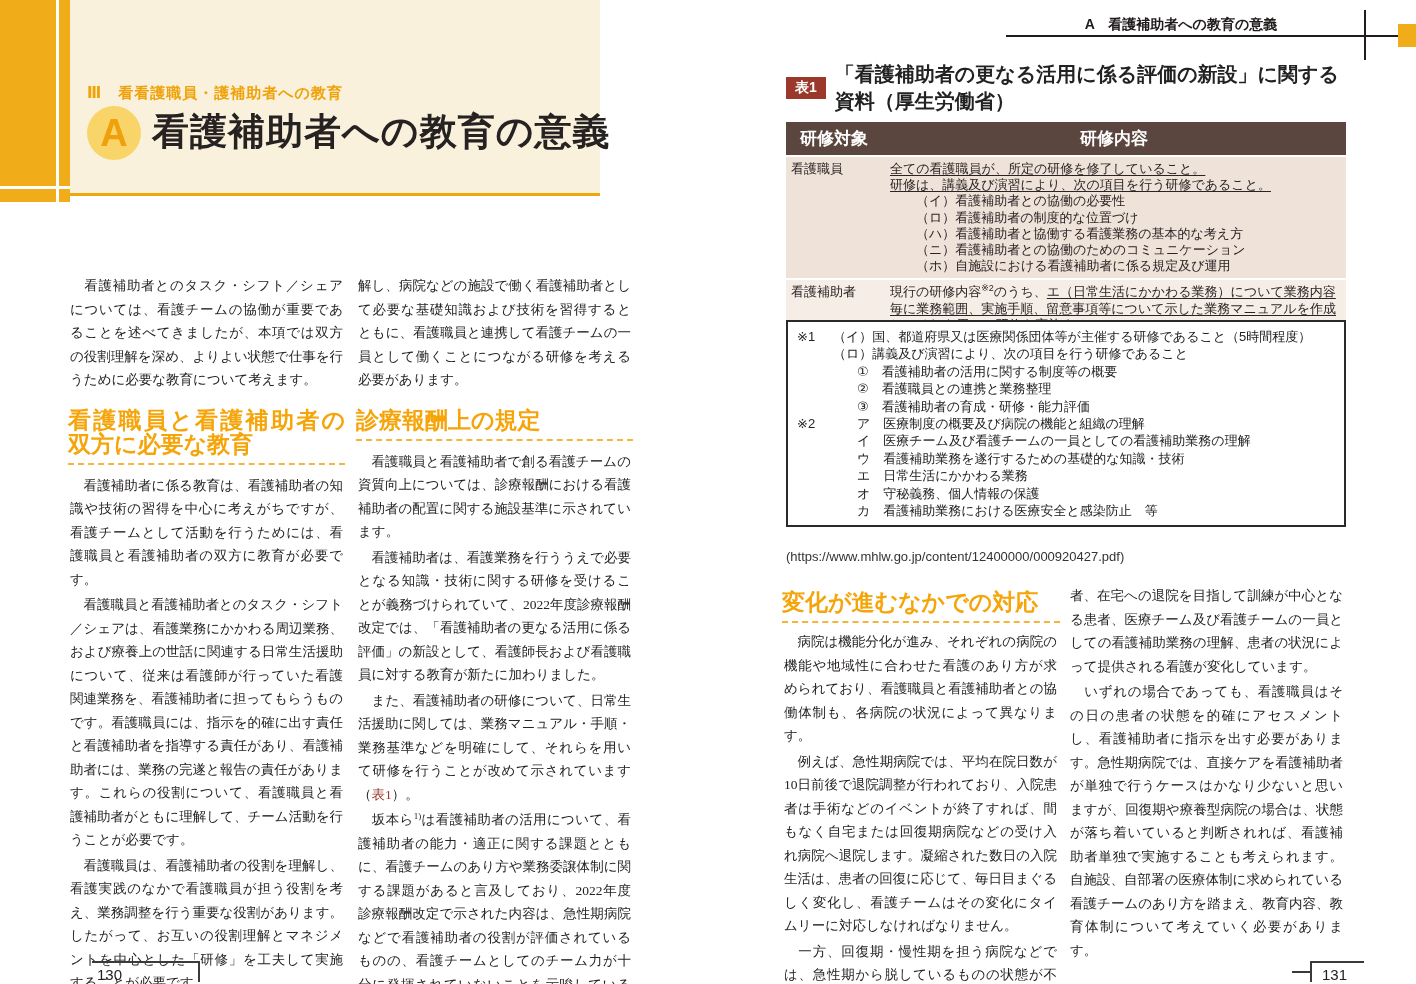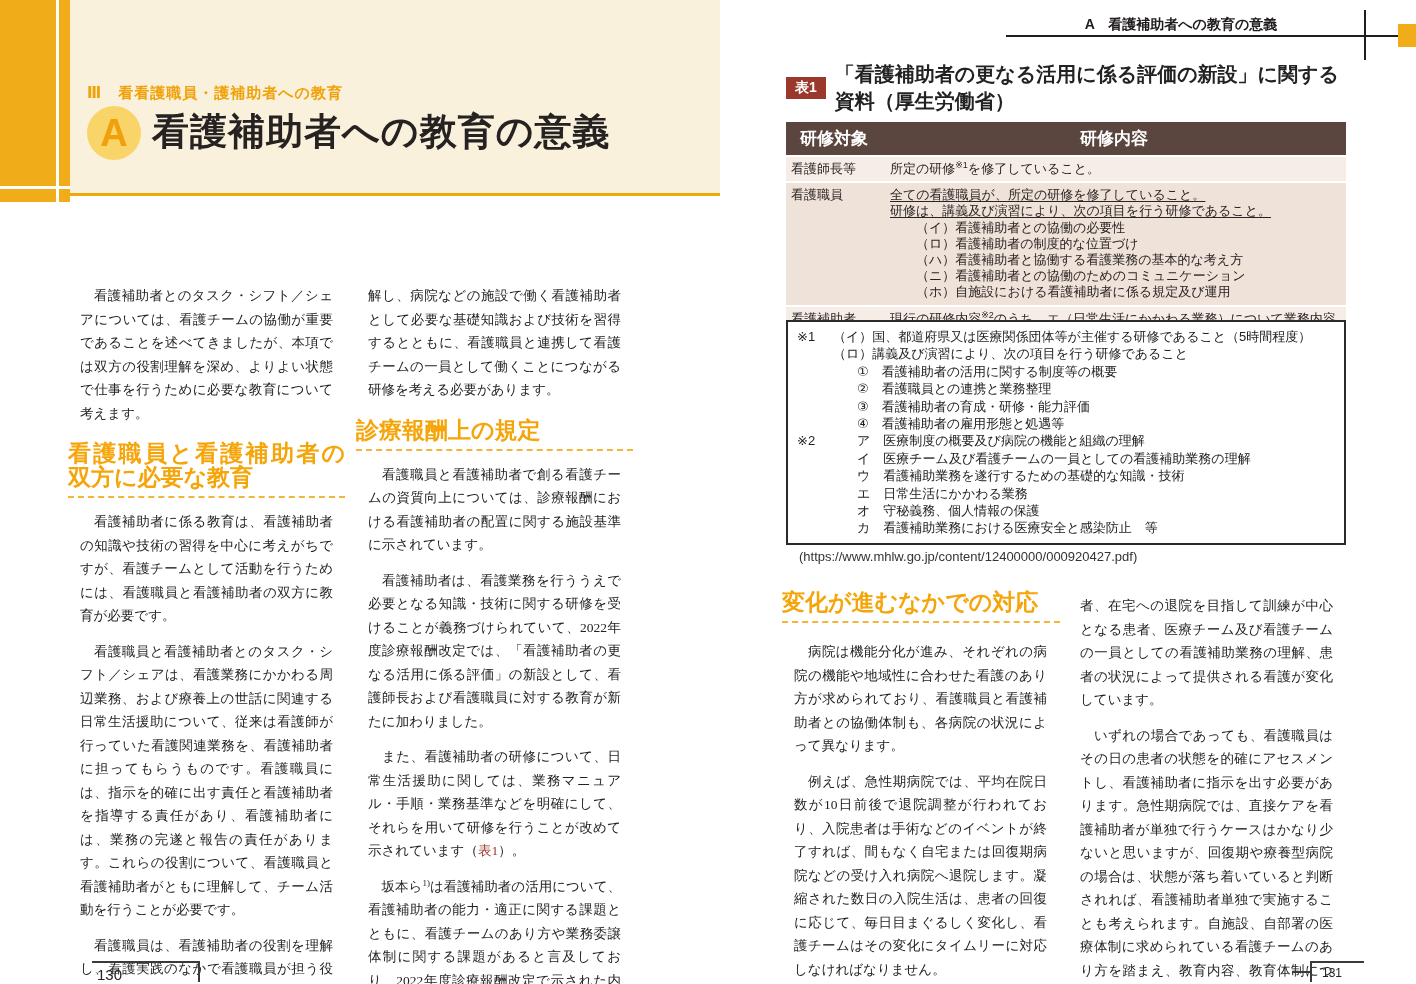--- a/index.html
+++ b/index.html
@@ -5,37 +5,37 @@
   html,body{margin:0;padding:0;}
   .spread{position:relative;width:1416px;height:984px;background:#ffffff;overflow:hidden;
           font-family:"Liberation Serif","DejaVu Serif",serif;color:#262222;}
 
   
   .deco{position:absolute;left:0;top:0;width:70px;height:202px;background:#F0AC19;}
   .deco-v{position:absolute;left:56px;top:0;width:3px;height:202px;background:#fff;}
   .deco-h{position:absolute;left:0;top:186px;width:70px;height:3px;background:#fff;}
 
   
-  .banner{position:absolute;left:70px;top:0;width:650px;height:196px;background:#F9F1DC;
+  .banner{position:absolute;left:70px;top:0;width:530px;height:196px;background:#F9F1DC;
           border-bottom:3px solid #EDA80C;box-sizing:border-box;}
   .kicker{position:absolute;left:17px;top:84px;font-family:"Liberation Sans","DejaVu Sans",sans-serif;
           font-weight:bold;font-size:15px;color:#F0A20A;letter-spacing:1px;}
   .badge{position:absolute;left:17px;top:106px;width:54px;height:54px;border-radius:50%;
          background:#F9D469;color:#EFA00B;font-family:"Liberation Sans","DejaVu Sans",sans-serif;
          font-weight:bold;font-size:38px;display:flex;align-items:center;justify-content:center;}
   .page-title{position:absolute;left:82px;top:107px;margin:0;font-family:"Liberation Sans","DejaVu Sans",sans-serif;
          font-weight:bold;font-size:37px;letter-spacing:1px;color:#272222;white-space:nowrap;}
 
   
   .col{position:absolute;width:277px;font-size:13.5px;line-height:23.5px;text-align:justify;}
   .l-col1{left:68px;top:272px;}
   .l-col2{left:356px;top:272px;}
   .r-col1{left:782px;top:628px;}
   .r-col2{left:1068px;top:582px;}
-  p{margin:12px;}
+  p{margin:2px;}
   sup{font-size:9px;line-height:0;}
   .tref{color:#9A392B;}
 
   .sec-h{font-family:"Liberation Sans","DejaVu Sans",sans-serif;font-weight:bold;font-size:23px;
          line-height:24px;color:#F5A509;border-bottom:2px dashed #F3B63B;padding-bottom:7px;
          margin:16px 0 9px;}
   .rp-heading{position:absolute;left:782px;top:590px;width:278px;margin:0;box-sizing:border-box;}
 
   
   .running-head{position:absolute;left:1000px;top:16px;width:362px;text-align:center;
@@ -62,29 +62,29 @@
   
   .notes{position:absolute;left:786px;top:320px;width:560px;box-sizing:border-box;border:2px solid #2a2a2a;
          background:#fff;padding:6px 9px;font-family:"Liberation Sans","DejaVu Sans",sans-serif;
          font-size:13px;line-height:17.4px;color:#222;}
   .note{display:flex;}
   .note-label{width:36px;flex:none;}
   .note-body{flex:1;}
   .note-line.ind1{padding-left:24px;}
 
   .src-url{position:absolute;left:786px;top:549px;font-family:"Liberation Sans","DejaVu Sans",sans-serif;
-           font-size:13px;color:#333;margin-left:13px;}
+           font-size:13px;color:#333;}
 
   
   .pg-l{position:absolute;left:92px;top:961px;width:108px;height:21px;border-top:2px solid #3a3a3a;
         border-right:2px solid #3a3a3a;font-family:"Liberation Sans","DejaVu Sans",sans-serif;
         font-size:15px;color:#222;padding:3px 0 0 5px;box-sizing:border-box;}
   .pg-r{position:absolute;left:1310px;top:961px;width:54px;height:21px;border-top:2px solid #3a3a3a;
         border-left:2px solid #3a3a3a;font-family:"Liberation Sans","DejaVu Sans",sans-serif;
-        font-size:12px;color:#222;padding:3px 0 0 10px;box-sizing:border-box;}
+        font-size:15px;color:#222;padding:3px 0 0 10px;box-sizing:border-box;}
   .pg-r-tail{position:absolute;left:1292px;top:971px;width:18px;height:2px;background:#3a3a3a;}
 </style>
 </head>
 <body>
 
 <div class="spread">
 
   <div class="deco">
     <div class="deco-v"></div>
     <div class="deco-h"></div>
@@ -137,26 +137,20 @@
       <span class="tbl-caption">「看護補助者の更なる活用に係る評価の新設」に関する資料（厚生労働省）</span>
     </div>
     <table class="tbl">
       <thead>
         <tr>
           <th class="th-target">研修対象</th>
           <th>研修内容</th>
         </tr>
       </thead>
       <tbody id="tbl-body">
-          <tr class="rowA">
-            <td class="cell-target">看護師長等</td>
-            <td class="cell-content">
-              <div class="tline"><span>所定の研修<sup>※1</sup>を修了していること。</span></div>
-            </td>
-          </tr>
           <tr class="rowB">
             <td class="cell-target">看護職員</td>
             <td class="cell-content">
               <div class="tline"><span class="useg">全ての看護職員が、所定の研修を修了していること。</span></div>
               <div class="tline"><span class="useg">研修は、講義及び演習により、次の項目を行う研修であること。</span></div>
               <div class="tline ind1"><span>（イ）看護補助者との協働の必要性</span></div>
               <div class="tline ind1"><span>（ロ）看護補助者の制度的な位置づけ</span></div>
               <div class="tline ind1"><span>（ハ）看護補助者と協働する看護業務の基本的な考え方</span></div>
               <div class="tline ind1"><span>（ニ）看護補助者との協働のためのコミュニケーション</span></div>
               <div class="tline ind1"><span>（ホ）自施設における看護補助者に係る規定及び運用</span></div>
@@ -174,21 +168,20 @@
 
   <div class="notes" id="notes-box">
       <div class="note">
         <div class="note-label">※1</div>
         <div class="note-body">
           <div class="note-line">（イ）国、都道府県又は医療関係団体等が主催する研修であること（5時間程度）</div>
           <div class="note-line">（ロ）講義及び演習により、次の項目を行う研修であること</div>
           <div class="note-line ind1">①　看護補助者の活用に関する制度等の概要</div>
           <div class="note-line ind1">②　看護職員との連携と業務整理</div>
           <div class="note-line ind1">③　看護補助者の育成・研修・能力評価</div>
-          <div class="note-line ind1">④　看護補助者の雇用形態と処遇等</div>
         </div>
       </div>
       <div class="note">
         <div class="note-label">※2</div>
         <div class="note-body">
           <div class="note-line ind1">ア　医療制度の概要及び病院の機能と組織の理解</div>
           <div class="note-line ind1">イ　医療チーム及び看護チームの一員としての看護補助業務の理解</div>
           <div class="note-line ind1">ウ　看護補助業務を遂行するための基礎的な知識・技術</div>
           <div class="note-line ind1">エ　日常生活にかかわる業務</div>
           <div class="note-line ind1">オ　守秘義務、個人情報の保護</div>

